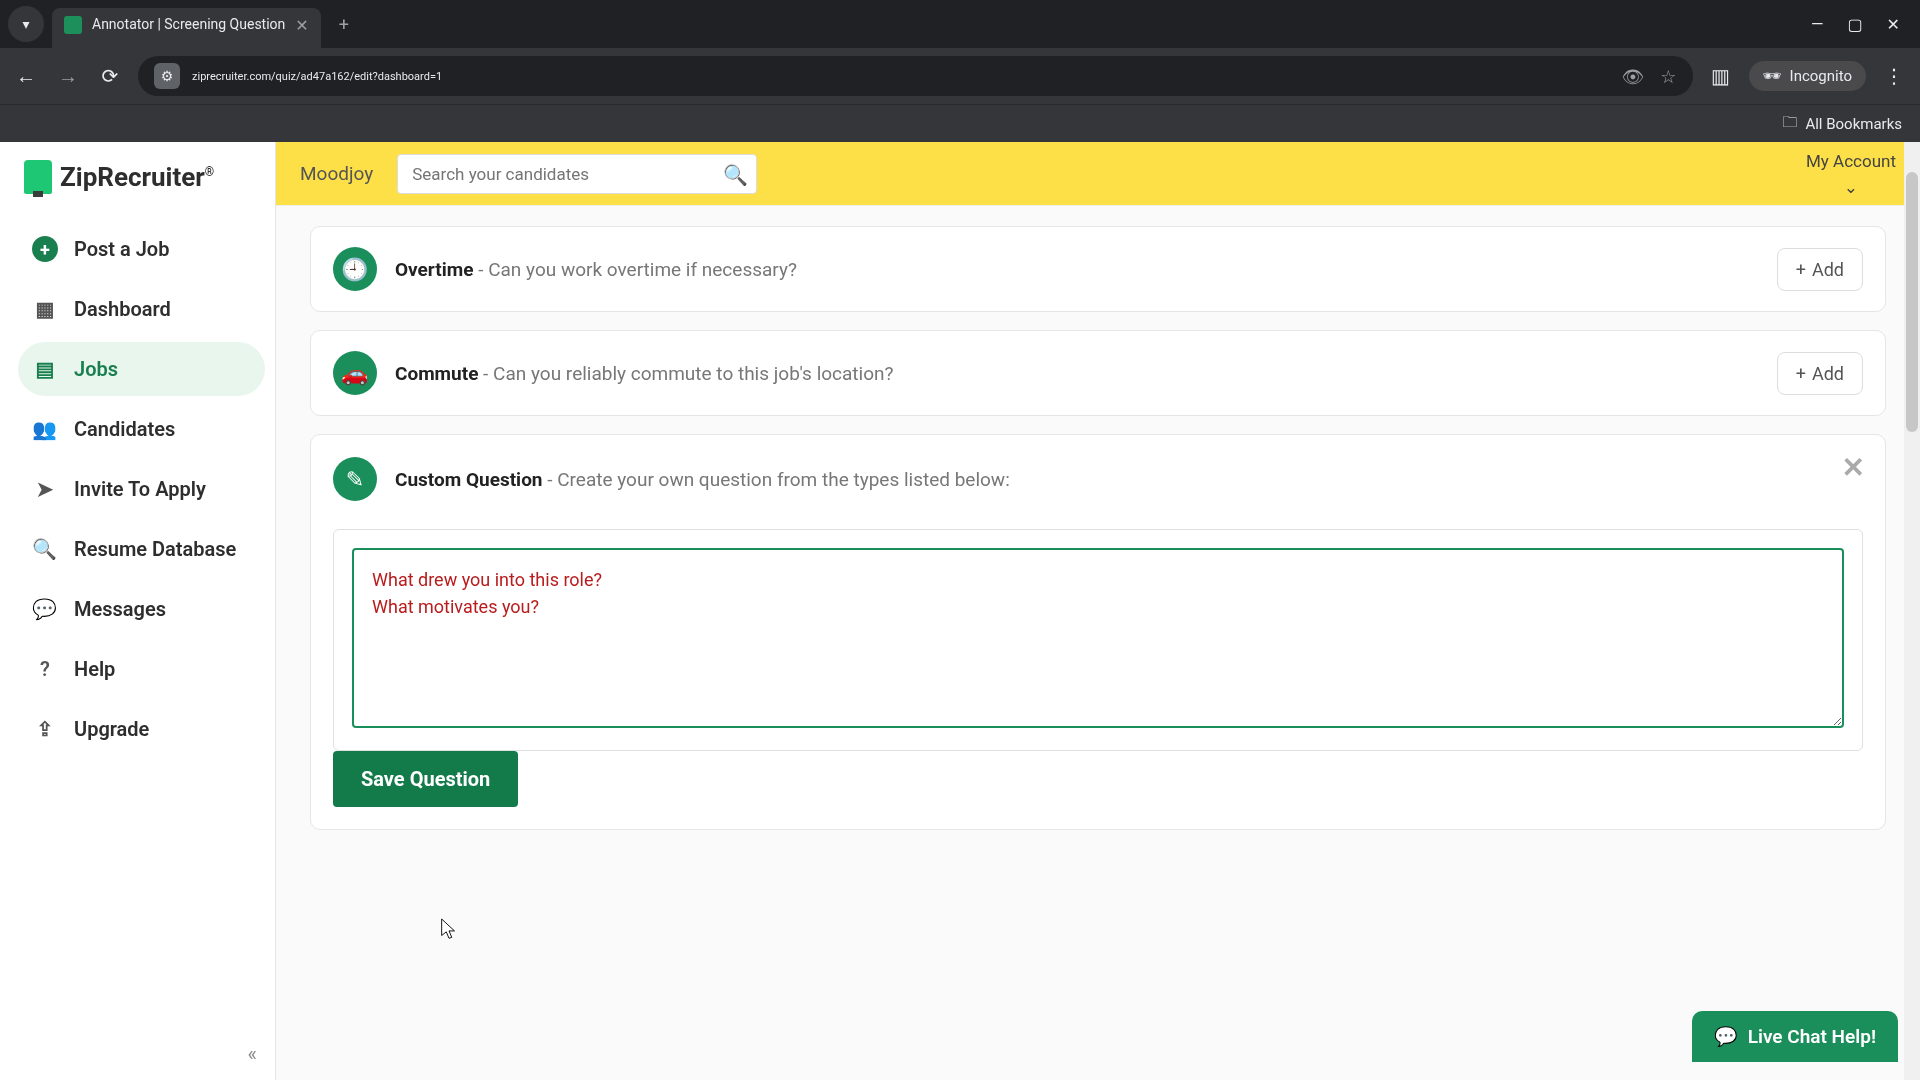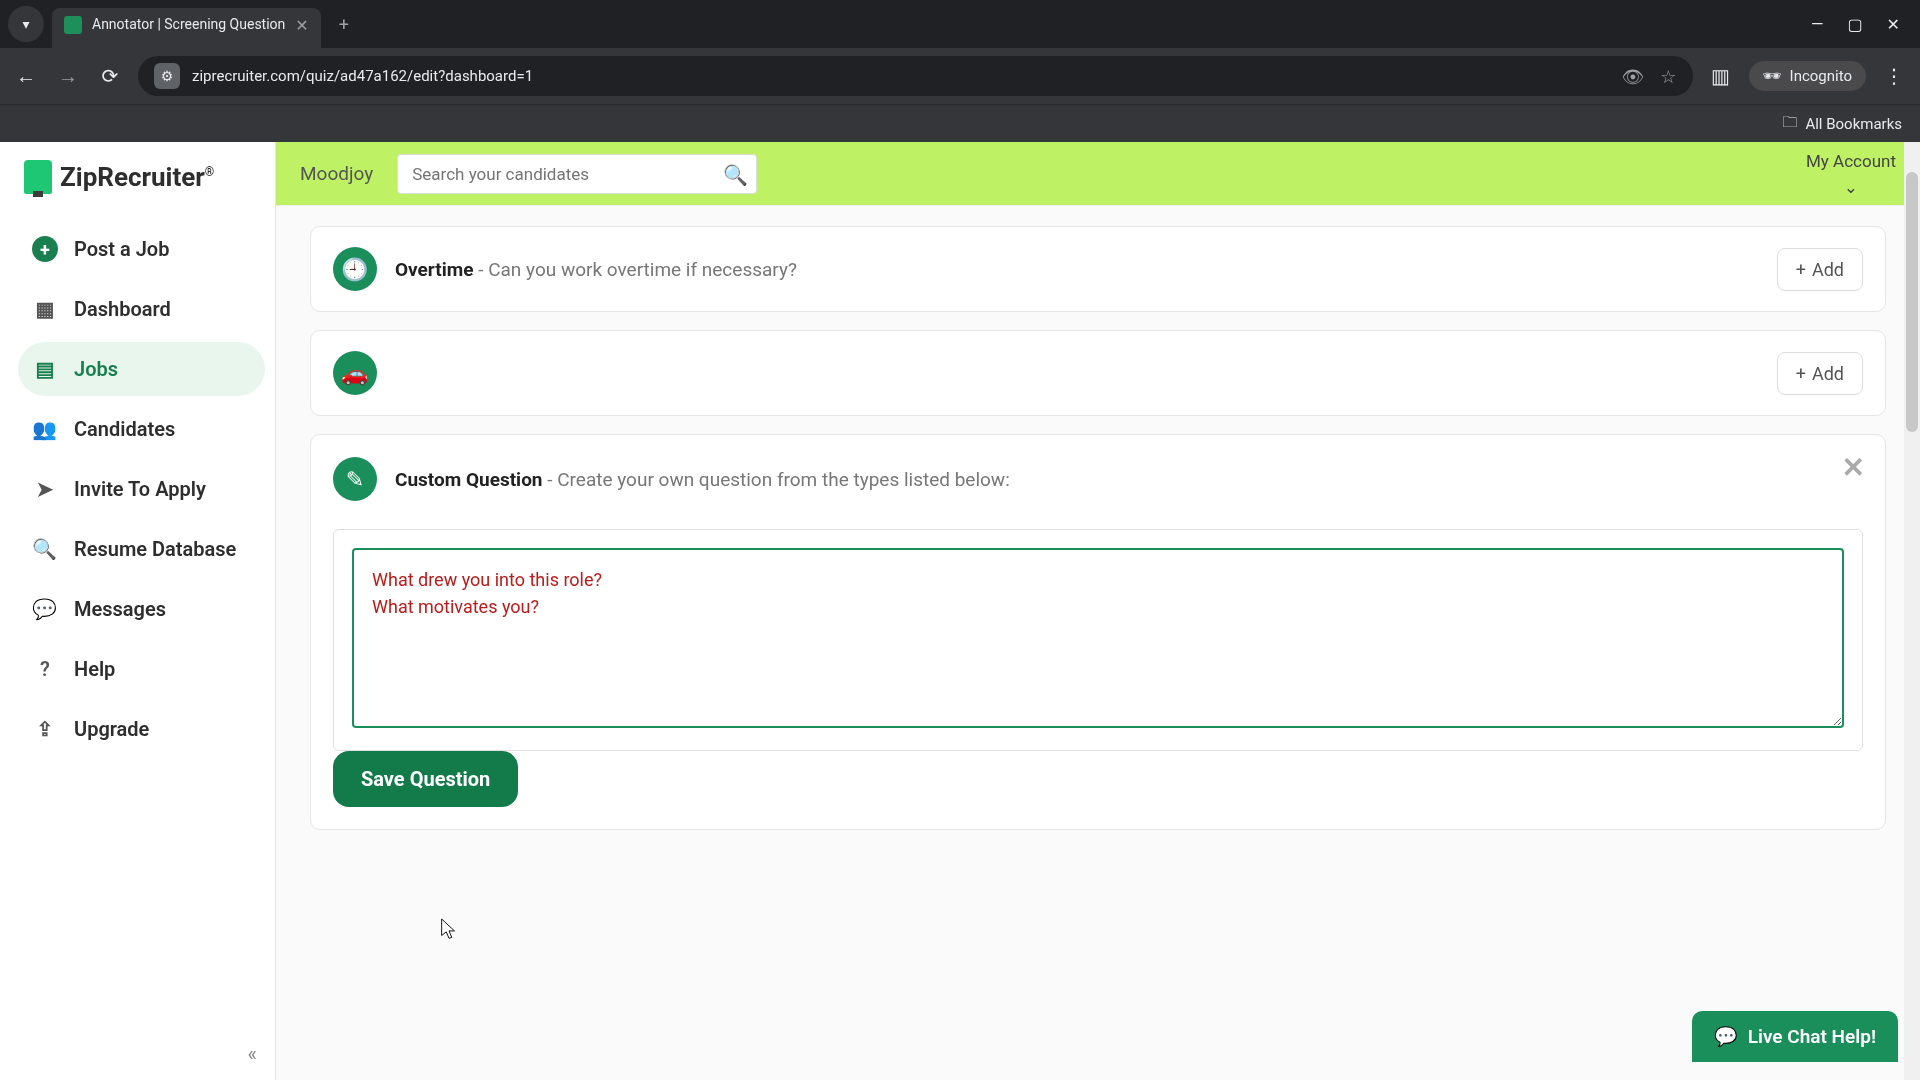--- a/index.html
+++ b/index.html
@@ -13,42 +13,42 @@
 .tab-favicon { width: 18px; height: 18px; background: #1d8f5b; border-radius: 3px; display:flex; align-items:center; justify-content:center; }
 .tab-title { font-size: 14px; color: #e8eaed; flex: 1; white-space: nowrap; overflow: hidden; text-overflow: ellipsis; }
 .tab-close { font-size: 16px; color: #9aa0a6; cursor: pointer; }
 .new-tab { width: 30px; height: 30px; display:flex; align-items:center; justify-content:center; font-size: 18px; color:#9aa0a6; }
 .window-controls { margin-left: auto; display: flex; gap: 24px; padding-right: 12px; font-size: 16px; color:#e8eaed;}
 .toolbar { display: flex; align-items: center; height: 56px; padding: 0 12px; gap: 14px; background:#35363a; }
 .nav-icon { width: 28px; height: 28px; display:flex; align-items:center; justify-content:center; color:#9aa0a6; font-size:20px; }
 .nav-icon.enabled { color: #e8eaed; }
 .addr-bar { flex: 1; background: #202124; border-radius: 24px; height: 40px; display:flex; align-items:center; padding: 0 16px; gap: 12px; color:#e8eaed;}
 .site-chip { background: #5f6368; border-radius: 6px; width:26px; height:26px; display:flex; align-items:center; justify-content:center; font-size:14px;}
-.url-text { font-size: 15px; color:#e8eaed; }
+.url-text { font-size: 11px; color:#e8eaed; }
 .addr-right { margin-left:auto; display:flex; gap:16px; align-items:center; font-size:18px; color:#9aa0a6;}
 .incognito-chip { display:flex; align-items:center; gap:8px; background:#4a4a4d; border-radius:20px; padding:6px 14px; font-size:15px;}
 .bookmarks-bar { display:flex; justify-content:flex-end; align-items:center; height:38px; padding: 0 18px; background:#35363a; border-top:1px solid #2a2a2c; font-size:15px; color:#e8eaed; gap:8px;}
 
 
 .app { display:flex; height: calc(1080px - 48px - 56px - 38px); background:#fff;}
 .sidebar { width: 276px; border-right: 1px solid #e5e5e5; padding: 18px 10px 10px 18px; display:flex; flex-direction:column; position:relative;}
 .logo { display:flex; align-items:center; gap:8px; margin-bottom: 28px; padding-left:6px;}
 .logo-mark { width:28px; height:34px; background:#1ec773; border-radius:4px 4px 2px 2px; position:relative;}
 .logo-mark::after { content:""; position:absolute; bottom:-3px; left:9px; width:10px; height:6px; background:#3b3b3b;}
 .logo-text { font-size: 26px; font-weight:700; color:#2e2e2e; }
 .logo-text sup { font-size:12px;}
 .nav-item { display:flex; align-items:center; gap:16px; padding: 14px 14px; border-radius: 28px; font-size:20px; color:#2e2e2e; font-weight:600; cursor:pointer; margin-bottom:6px;}
 .nav-item.active { background:#e8f6ee; color:#1a7f4e;}
 .nav-item.active .nav-icn { color:#1a7f4e;}
 .nav-icn { width:26px; height:26px; display:flex; align-items:center; justify-content:center; color:#555; font-size:20px;}
 .plus-circle { width:26px; height:26px; border-radius:50%; background:#1a7f4e; color:#fff; display:flex; align-items:center; justify-content:center; font-size:18px; font-weight:700;}
 .collapse { position:absolute; bottom:14px; right:18px; font-size:20px; color:#888;}
 
 .main { flex:1; background:#fafafa; overflow:auto; position:relative;}
-.topbar { display:flex; align-items:center; height:64px; padding: 0 24px; background:#bef264; border-bottom:1px solid #eee; gap:24px;}
+.topbar { display:flex; align-items:center; height:64px; padding: 0 24px; background:#fde047; border-bottom:1px solid #eee; gap:24px;}
 .org-name { font-size:19px; color:#555;}
 .search-wrap { position:relative;}
 .search-input { width:360px; height:40px; border:1px solid #ddd; border-radius:4px; padding: 0 44px 0 14px; font-size:17px; background:#fff;}
 .search-btn { position:absolute; right:6px; top:6px; width:30px; height:30px; display:flex; align-items:center; justify-content:center; color:#777; font-size:20px;}
 .account { margin-left:auto; font-size:17px; color:#444; display:flex; align-items:center; gap:6px;flex-direction:column;}
 
 .content { padding: 20px 34px;}
 .card { background:#fff; border:1px solid #e6e6e6; border-radius:10px; padding: 20px 22px; margin-bottom:18px; display:flex; align-items:center; gap:18px;}
 .round { width:44px; height:44px; border-radius:50%; background:#1a8f5b; color:#fff; display:flex; align-items:center; justify-content:center; font-size:22px;}
 .q-label { font-size:19px; color:#222; font-weight:700;}
@@ -56,21 +56,21 @@
 .add-btn { margin-left:auto; border:1px solid #ddd; border-radius:8px; padding:10px 18px; font-size:18px; color:#555; background:#fff; display:flex; align-items:center; gap:6px; cursor:pointer;}
 
 .custom-card { background:#fff; border:1px solid #e6e6e6; border-radius:10px; padding: 22px; margin-bottom:18px; position:relative;}
 .custom-head { display:flex; align-items:center; gap:18px; margin-bottom:28px;}
 .close-x { position:absolute; top:16px; right:20px; font-size:28px; color:#aaa; font-weight:700; cursor:pointer;}
 .textarea-wrap { border:1px solid #e0e0e0; border-radius:6px; padding:18px;}
 .q-textarea { width:100%; min-height:180px; border:2px solid #1a8f5b; border-radius:4px; padding:16px 18px; font-size:18px; color:#b91c1c; font-family:inherit; resize:both; outline:none; line-height:1.5;}
 .deal-row { display:flex; align-items:center; gap:12px; margin:26px 0 26px 6px; font-size:19px; color:#444;}
 .deal-row input[type=checkbox]{ width:20px; height:20px;}
 .deal-label { font-weight:700;}
-.save-btn { background:#137a4a; color:#fff; border:none; border-radius:16px; padding:16px 28px; font-size:20px; font-weight:700; cursor:pointer;}
+.save-btn { background:#137a4a; color:#fff; border:none; border-radius:4px; padding:16px 28px; font-size:20px; font-weight:700; cursor:pointer;}
 
 .chat-pill { position:fixed; bottom:18px; right:22px; background:#1a8f5b; color:#fff; border-radius:10px 10px 0 0; padding:14px 22px; font-size:19px; font-weight:600; display:flex; align-items:center; gap:10px;}
 
 .scrollbar-track { position:absolute; right:0; top:0; width:16px; height:100%; background:#f0f0f0;}
 .scrollbar-thumb { position:absolute; right:2px; top:30px; width:12px; height:260px; background:#c7c7c7; border-radius:6px;}
 
 .cursor { position:fixed; width:22px; height:28px; left:438px; top:916px; pointer-events:none; z-index:9999;}
 </style>
 </head>
 <body>
@@ -185,20 +185,23 @@
           <span class="q-label">Overtime</span><span class="q-desc"> - Can you work overtime if necessary?</span>
         </div>
         <button class="add-btn">
           <span>+</span>
           <span>Add</span>
         </button>
       </div>
 
       <div class="card">
         <div class="round">🚗</div>
+        <div>
+          <span class="q-label">Commute</span><span class="q-desc"> - Can you reliably commute to this job's location?</span>
+        </div>
         <button class="add-btn">
           <span>+</span>
           <span>Add</span>
         </button>
       </div>
 
       <div class="custom-card">
         <div class="close-x">✕</div>
         <div class="custom-head">
           <div class="round">✎</div>

